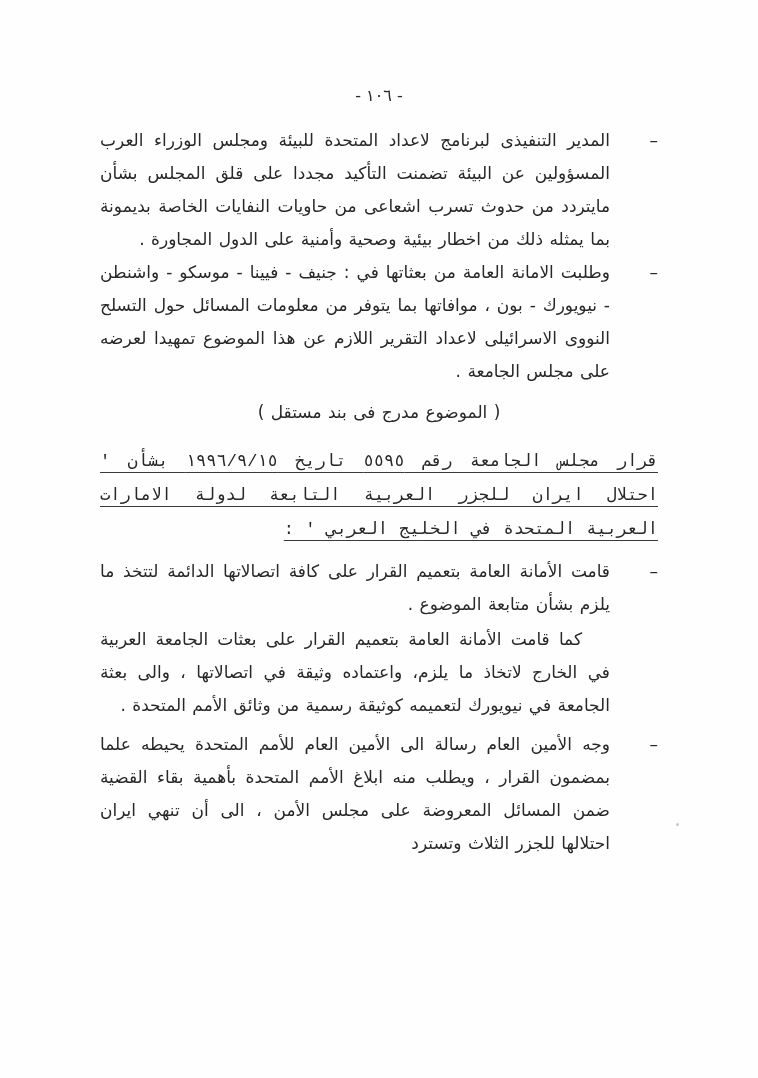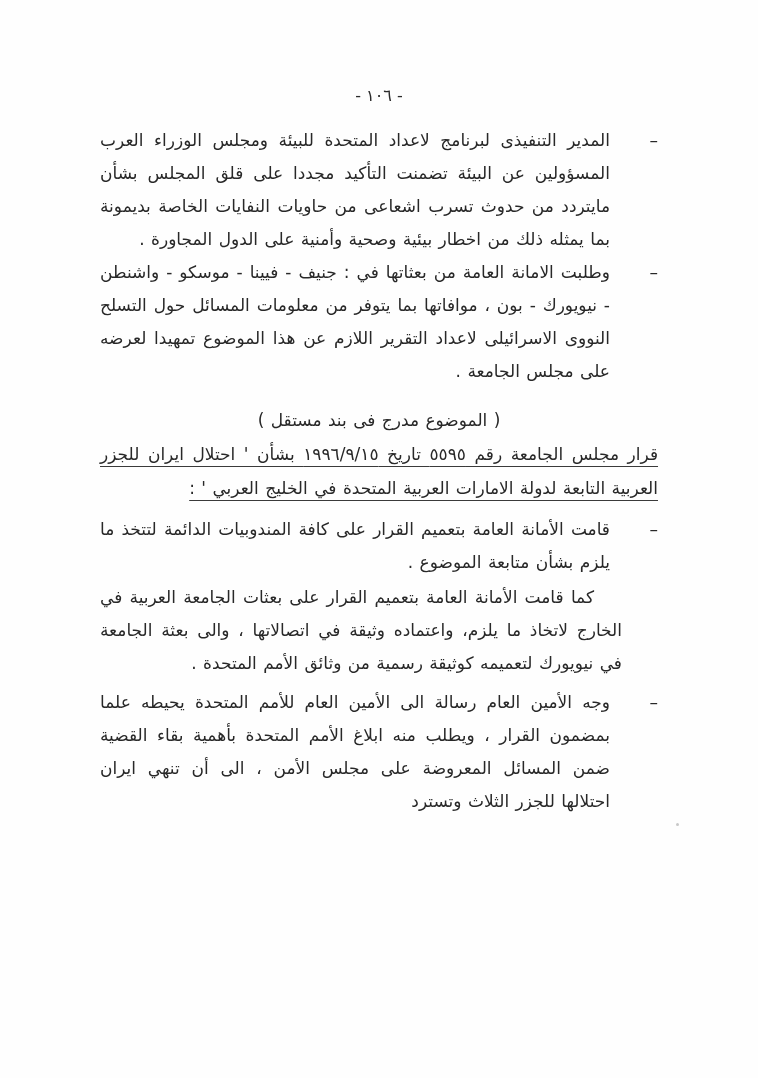--- a/index.html
+++ b/index.html
@@ -51,33 +51,35 @@
     user-select: none;
   }
   .bullet-para .para-text {
     flex: 1 1 auto;
     text-align: justify;
     text-align-last: right;
   }
   .note-centered {
     text-align: left;
     text-align-last: center;
-    margin-top: 16px;
+    margin-top: 8px;
   }
   .heading-underlined {
+    margin-top: 16px;
     line-height: 34px;
     text-decoration: underline;
     text-decoration-thickness: 1px;
     text-underline-offset: 6px;
     text-decoration-color: #3a3a3a;
+    font-family: Liberation Mono, monospace;
   }
   .para-gap-sm { margin-top: 8px; }
   .para-gap-xs { margin-top: 6px; }
   .indent-para {
-    margin-right: 36px;
+    margin-right: 48px;
     margin-top: 2px;
     text-indent: 28px;
   }
   .scan-speck {
     position: absolute;
     left: 676px;
     top: 823px;
     width: 3px;
     height: 3px;
     border-radius: 50%;
@@ -102,21 +104,21 @@
       <span class="dash-col">–</span>
       <div class="para-text">وطلبت الامانة العامة من بعثاتها في : جنيف - فيينا - موسكو - واشنطن - نيويورك - بون ، موافاتها بما يتوفر من معلومات المسائل حول التسلح النووى الاسرائيلى لاعداد التقرير اللازم عن هذا الموضوع تمهيدا لعرضه على مجلس الجامعة .</div>
     </div>
 
     <div class="note-centered">( الموضوع مدرج فى بند مستقل )</div>
 
     <div class="heading-underlined">قرار مجلس الجامعة رقم ٥٥٩٥ تاريخ ١٩٩٦/٩/١٥ بشأن ' احتلال ايران للجزر العربية التابعة لدولة الامارات العربية المتحدة في الخليج العربي ' :</div>
 
     <div class="bullet-para para-gap-sm">
       <span class="dash-col">–</span>
-      <div class="para-text">قامت الأمانة العامة بتعميم القرار على كافة المندوبيات الدائمة لتتخذ ما يلزم بشأن متابعة الموضوع .</div>
+      <div class="para-text">قامت الأمانة العامة بتعميم القرار على كافة اتصالاتها الدائمة لتتخذ ما يلزم بشأن متابعة الموضوع .</div>
     </div>
 
     <div class="indent-para">كما قامت الأمانة العامة بتعميم القرار على بعثات الجامعة العربية في الخارج لاتخاذ ما يلزم، واعتماده وثيقة في اتصالاتها ، والى بعثة الجامعة في نيويورك لتعميمه كوثيقة رسمية من وثائق الأمم المتحدة .</div>
 
     <div class="bullet-para para-gap-xs">
       <span class="dash-col">–</span>
       <div class="para-text">وجه الأمين العام رسالة الى الأمين العام للأمم المتحدة يحيطه علما بمضمون القرار ، ويطلب منه ابلاغ الأمم المتحدة بأهمية بقاء القضية ضمن المسائل المعروضة على مجلس الأمن ، الى أن تنهي ايران احتلالها للجزر الثلاث وتسترد</div>
     </div>
 
   </div>

